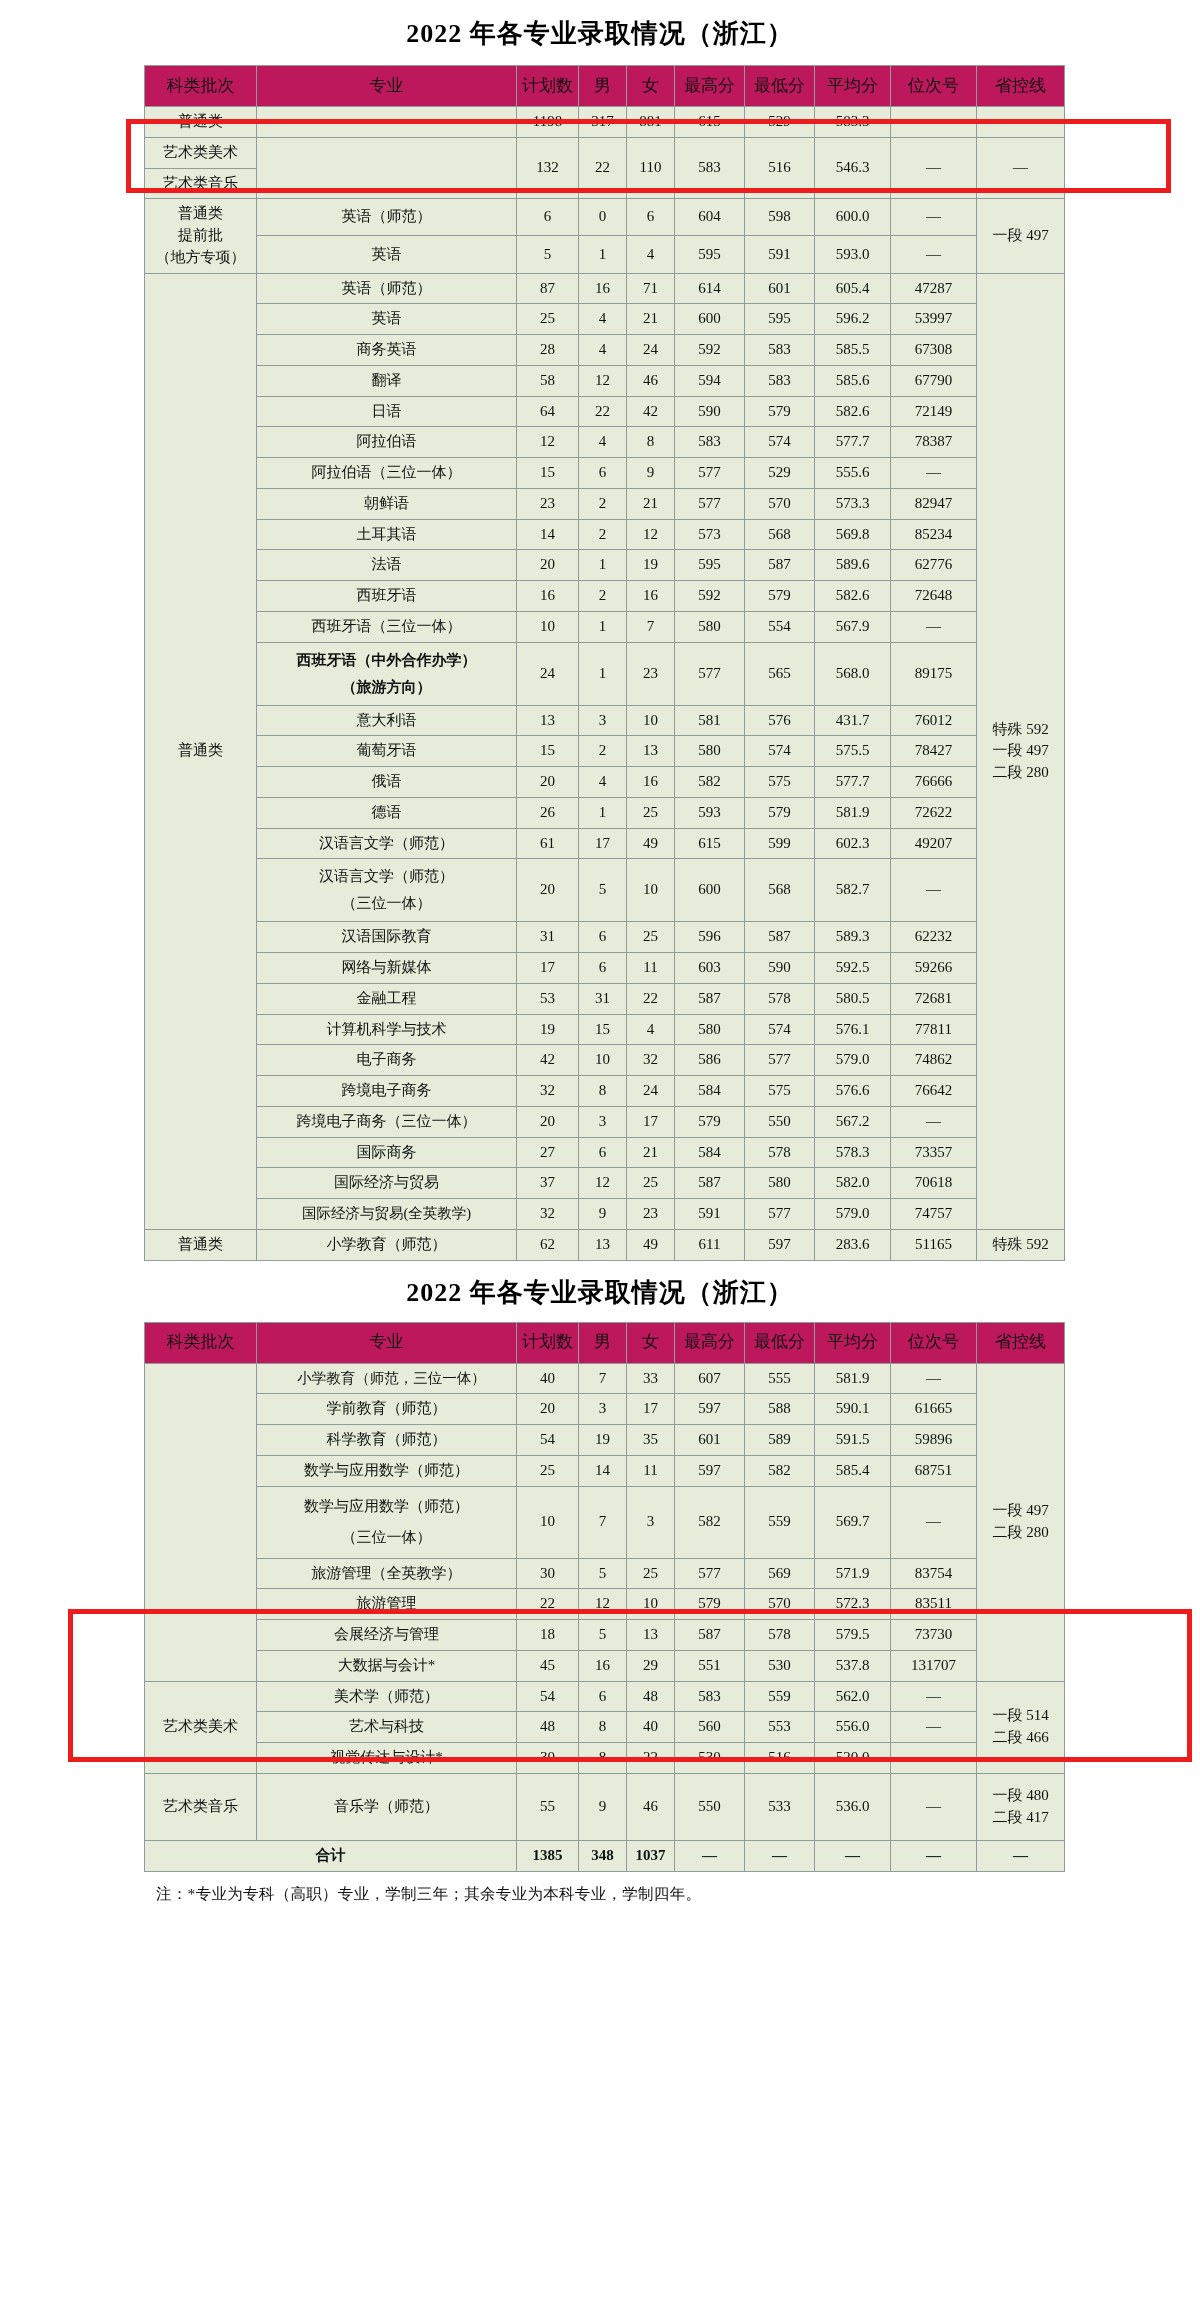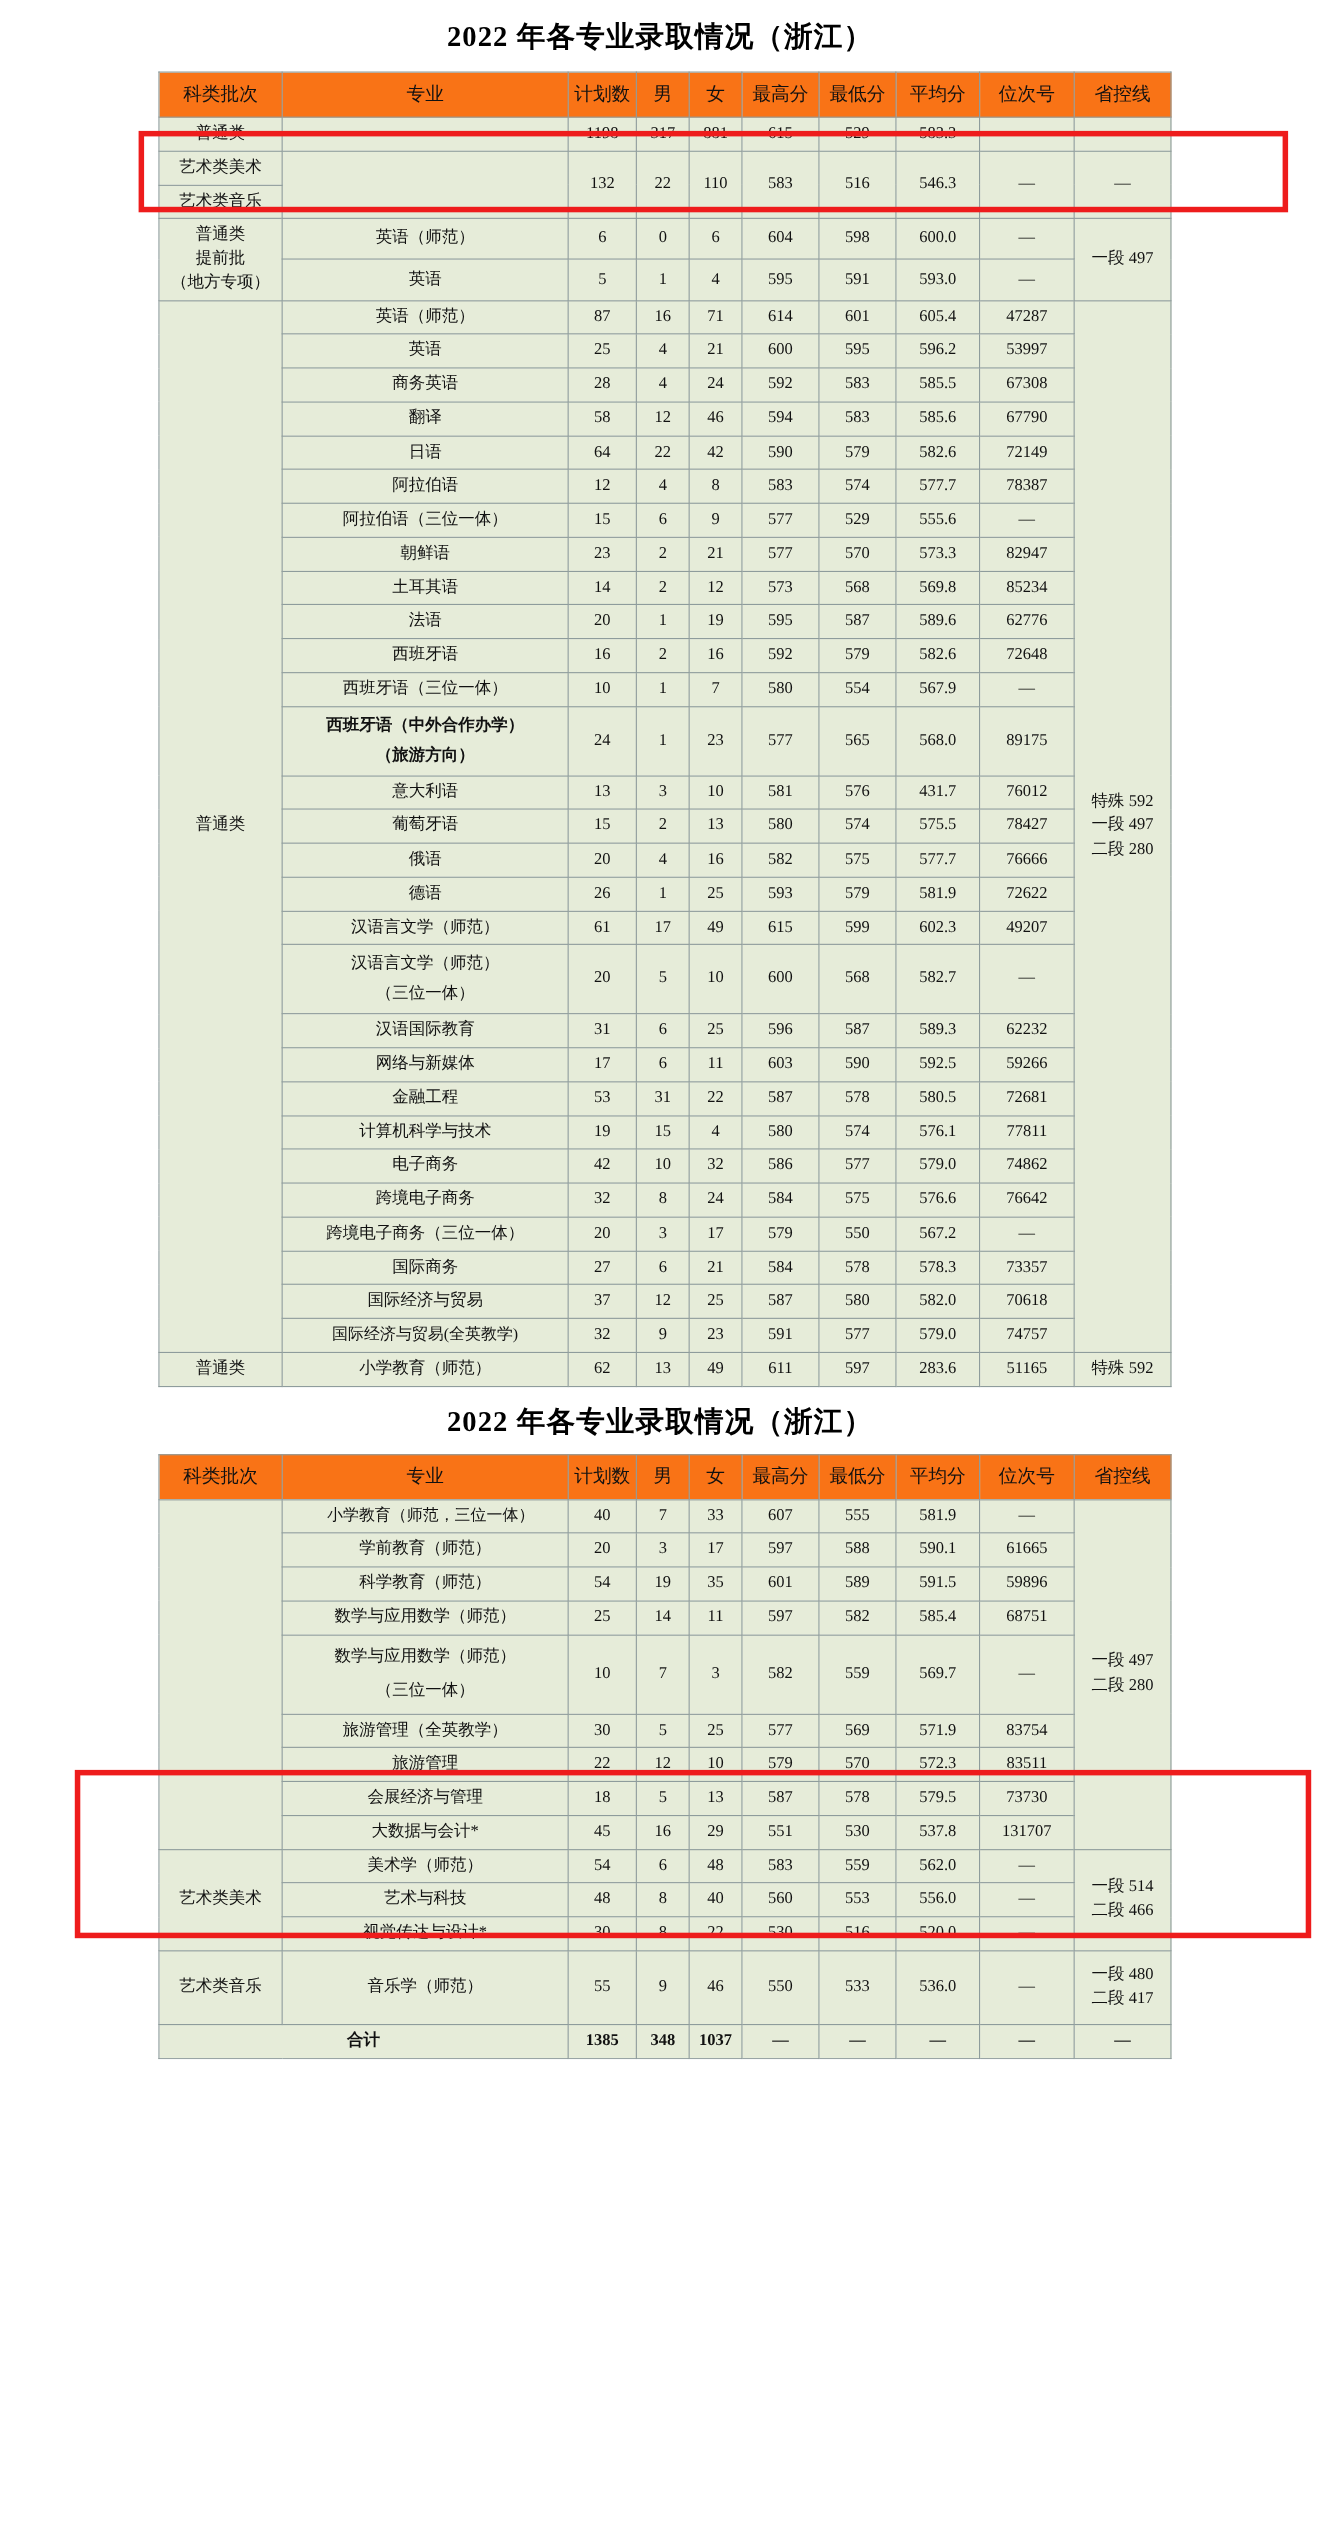--- a/index.html
+++ b/index.html
@@ -45,21 +45,21 @@
     border:1px solid #8e9c9c;
     text-align:center;
     vertical-align:middle;
     font-size:15px;
     padding:4px 2px;
     line-height:1.45;
     color:#111;
     background:#e6ecd9;
   }
   table.grid thead th{
-    background:#f97316;
+    background:#be185d;
     font-weight:normal;
     font-size:17px;
     height:30px;
     padding:5px 2px;
   }
   td.major{
     text-align:left;
     padding-left:14px;
     font-size:15.5px;
   }
@@ -697,14 +697,15 @@
           <td>—</td>
           <td>—</td>
           <td>—</td>
           <td>—</td>
           <td>—</td>
         </tr>
       </tbody>
     </table>
   </div>
 
+  <div class="note">注：*专业为专科（高职）专业，学制三年；其余专业为本科专业，学制四年。</div>
 
 </div>
 
 </body></html>

